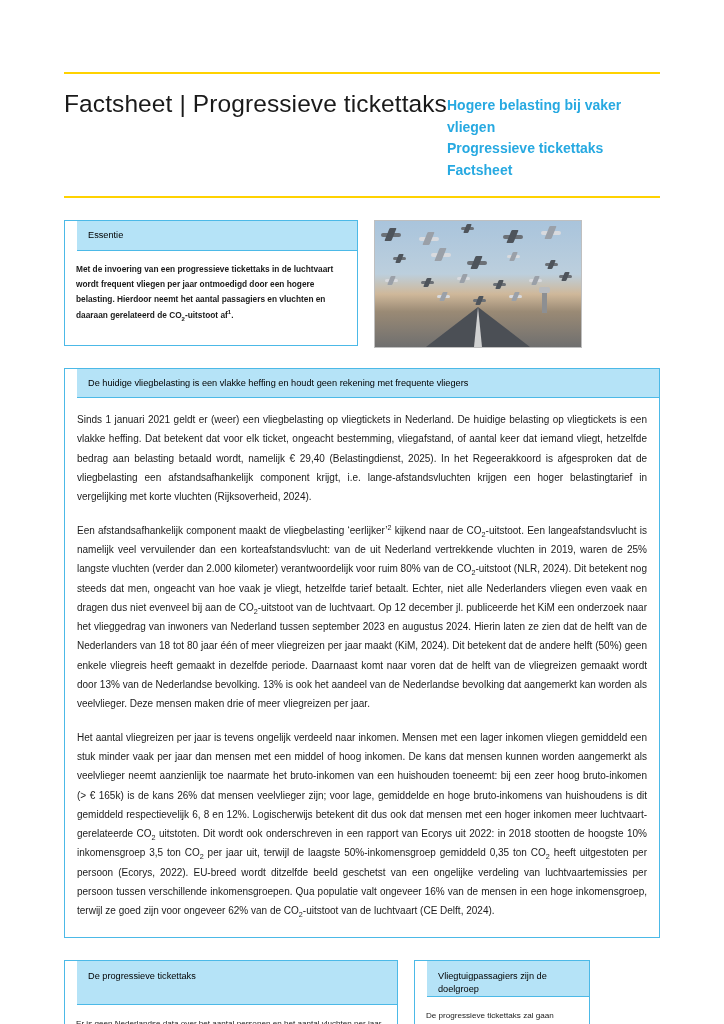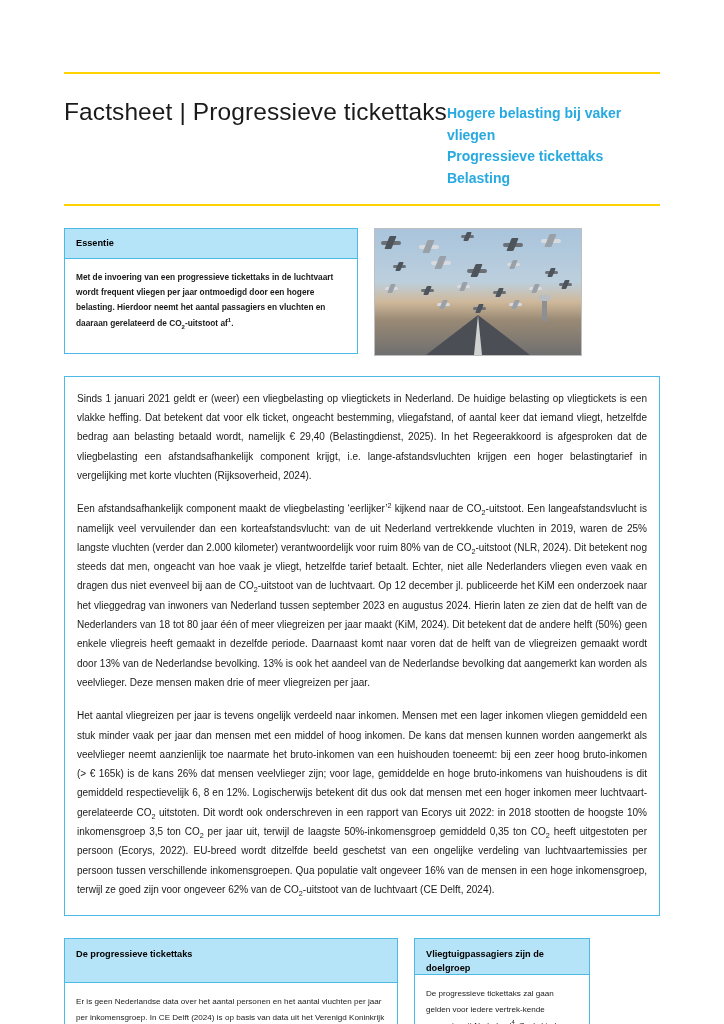--- a/index.html
+++ b/index.html
@@ -25,21 +25,21 @@
     background: #ffd200;
     width: 596px;
   }
   .rule-top { margin-top: 72px; }
   .rule-mid { margin-top: 14px; }
 
   .header-row {
     display: flex;
     align-items: flex-start;
     justify-content: space-between;
-    margin-top: 24px;
+    margin-top: 16px;
   }
   .doc-title {
     font-size: 24.5px;
     font-weight: 400;
     letter-spacing: 0.1px;
     color: #1a1a1a;
     line-height: 1.15;
     white-space: nowrap;
   }
   .keywords {
@@ -59,24 +59,25 @@
     align-items: flex-start;
   }
   .box {
     border: 1px solid #4cb9e7;
     background: #ffffff;
   }
   .box-head {
     background: #b5e3f7;
     border-bottom: 1px solid #4cb9e7;
     font-size: 9.2px;
-    font-weight: 700;
+    font-weight: 400;
     color: #000000;
     padding: 9px 11px 9px 11px;
     line-height: 1.35;
+    margin-left: 12px;
   }
   .box-body {
     padding: 11px 11px 11px 11px;
     font-size: 8.3px;
     line-height: 1.85;
     color: #1a1a1a;
     font-weight: 600;
   }
   .essence-box {
     width: 294px;
@@ -185,21 +186,21 @@
 
 <div class="page">
 
   <div class="rule-yellow rule-top"></div>
 
   <div class="header-row">
     <div class="doc-title">Factsheet | Progressieve tickettaks</div>
     <div class="keywords">
       <div>Hogere belasting bij vaker vliegen</div>
       <div>Progressieve tickettaks</div>
-      <div>Belasting</div>
+      <div>Factsheet</div>
     </div>
   </div>
 
   <div class="rule-yellow rule-mid"></div>
 
   <div class="essence-row">
     <div class="box essence-box">
       <div class="box-head">Essentie</div>
       <div class="box-body">Met de invoering van een progressieve tickettaks in de luchtvaart wordt frequent vliegen per jaar ontmoedigd door een hogere belasting. Hierdoor neemt het aantal passagiers en vluchten en daaraan gerelateerd de CO<sub>2</sub>-uitstoot af<sup>1</sup>.</div>
     </div>
@@ -224,20 +225,21 @@
       <div class="plane sm" style="left:62px; top:74px;"></div>
       <div class="plane dk sm" style="left:98px; top:78px;"></div>
       <div class="plane sm" style="left:134px;top:74px;"></div>
       <div class="runway"></div>
       <div class="runway-stripe"></div>
       <div class="tower"></div>
     </div>
   </div>
 
   <div class="box main-box">
+    <div class="box-head">De huidige vliegbelasting is een vlakke heffing en houdt geen rekening met frequente vliegers</div>
     <div class="box-body">
       <p>Sinds 1 januari 2021 geldt er (weer) een vliegbelasting op vliegtickets in Nederland. De huidige belasting op vliegtickets is een vlakke heffing. Dat betekent dat voor elk ticket, ongeacht bestemming, vliegafstand, of aantal keer dat iemand vliegt, hetzelfde bedrag aan belasting betaald wordt, namelijk € 29,40 (Belastingdienst, 2025). In het Regeerakkoord is afgesproken dat de vliegbelasting een afstandsafhankelijk component krijgt, i.e. lange-afstandsvluchten krijgen een hoger belastingtarief in vergelijking met korte vluchten (Rijksoverheid, 2024).</p>
       <p>Een afstandsafhankelijk component maakt de vliegbelasting ‘eerlijker’<sup>2</sup> kijkend naar de CO<sub>2</sub>-uitstoot. Een langeafstandsvlucht is namelijk veel vervuilender dan een korteafstandsvlucht: van de uit Nederland vertrekkende vluchten in 2019, waren de 25% langste vluchten (verder dan 2.000 kilometer) verantwoordelijk voor ruim 80% van de CO<sub>2</sub>-uitstoot (NLR, 2024). Dit betekent nog steeds dat men, ongeacht van hoe vaak je vliegt, hetzelfde tarief betaalt. Echter, niet alle Nederlanders vliegen even vaak en dragen dus niet evenveel bij aan de CO<sub>2</sub>-uitstoot van de luchtvaart. Op 12 december jl. publiceerde het KiM een onderzoek naar het vlieggedrag van inwoners van Nederland tussen september 2023 en augustus 2024. Hierin laten ze zien dat de helft van de Nederlanders van 18 tot 80 jaar één of meer vliegreizen per jaar maakt (KiM, 2024). Dit betekent dat de andere helft (50%) geen enkele vliegreis heeft gemaakt in dezelfde periode. Daarnaast komt naar voren dat de helft van de vliegreizen gemaakt wordt door 13% van de Nederlandse bevolking. 13% is ook het aandeel van de Nederlandse bevolking dat aangemerkt kan worden als veelvlieger. Deze mensen maken drie of meer vliegreizen per jaar.</p>
       <p>Het aantal vliegreizen per jaar is tevens ongelijk verdeeld naar inkomen. Mensen met een lager inkomen vliegen gemiddeld een stuk minder vaak per jaar dan mensen met een middel of hoog inkomen. De kans dat mensen kunnen worden aangemerkt als veelvlieger neemt aanzienlijk toe naarmate het bruto-inkomen van een huishouden toeneemt: bij een zeer hoog bruto-inkomen (&gt; € 165k) is de kans 26% dat mensen veelvlieger zijn; voor lage, gemiddelde en hoge bruto-inkomens van huishoudens is dit gemiddeld respectievelijk 6, 8 en 12%. Logischerwijs betekent dit dus ook dat mensen met een hoger inkomen meer luchtvaart-gerelateerde CO<sub>2</sub> uitstoten. Dit wordt ook onderschreven in een rapport van Ecorys uit 2022: in 2018 stootten de hoogste 10% inkomensgroep 3,5 ton CO<sub>2</sub> per jaar uit, terwijl de laagste 50%-inkomensgroep gemiddeld 0,35 ton CO<sub>2</sub> heeft uitgestoten per persoon (Ecorys, 2022). EU-breed wordt ditzelfde beeld geschetst van een ongelijke verdeling van luchtvaartemissies per persoon tussen verschillende inkomensgroepen. Qua populatie valt ongeveer 16% van de mensen in een hoge inkomensgroep, terwijl ze goed zijn voor ongeveer 62% van de CO<sub>2</sub>-uitstoot van de luchtvaart (CE Delft, 2024).</p>
     </div>
   </div>
 
   <div class="bottom-row">
     <div class="box bottom-left">
       <div class="box-head">De progressieve tickettaks</div>

